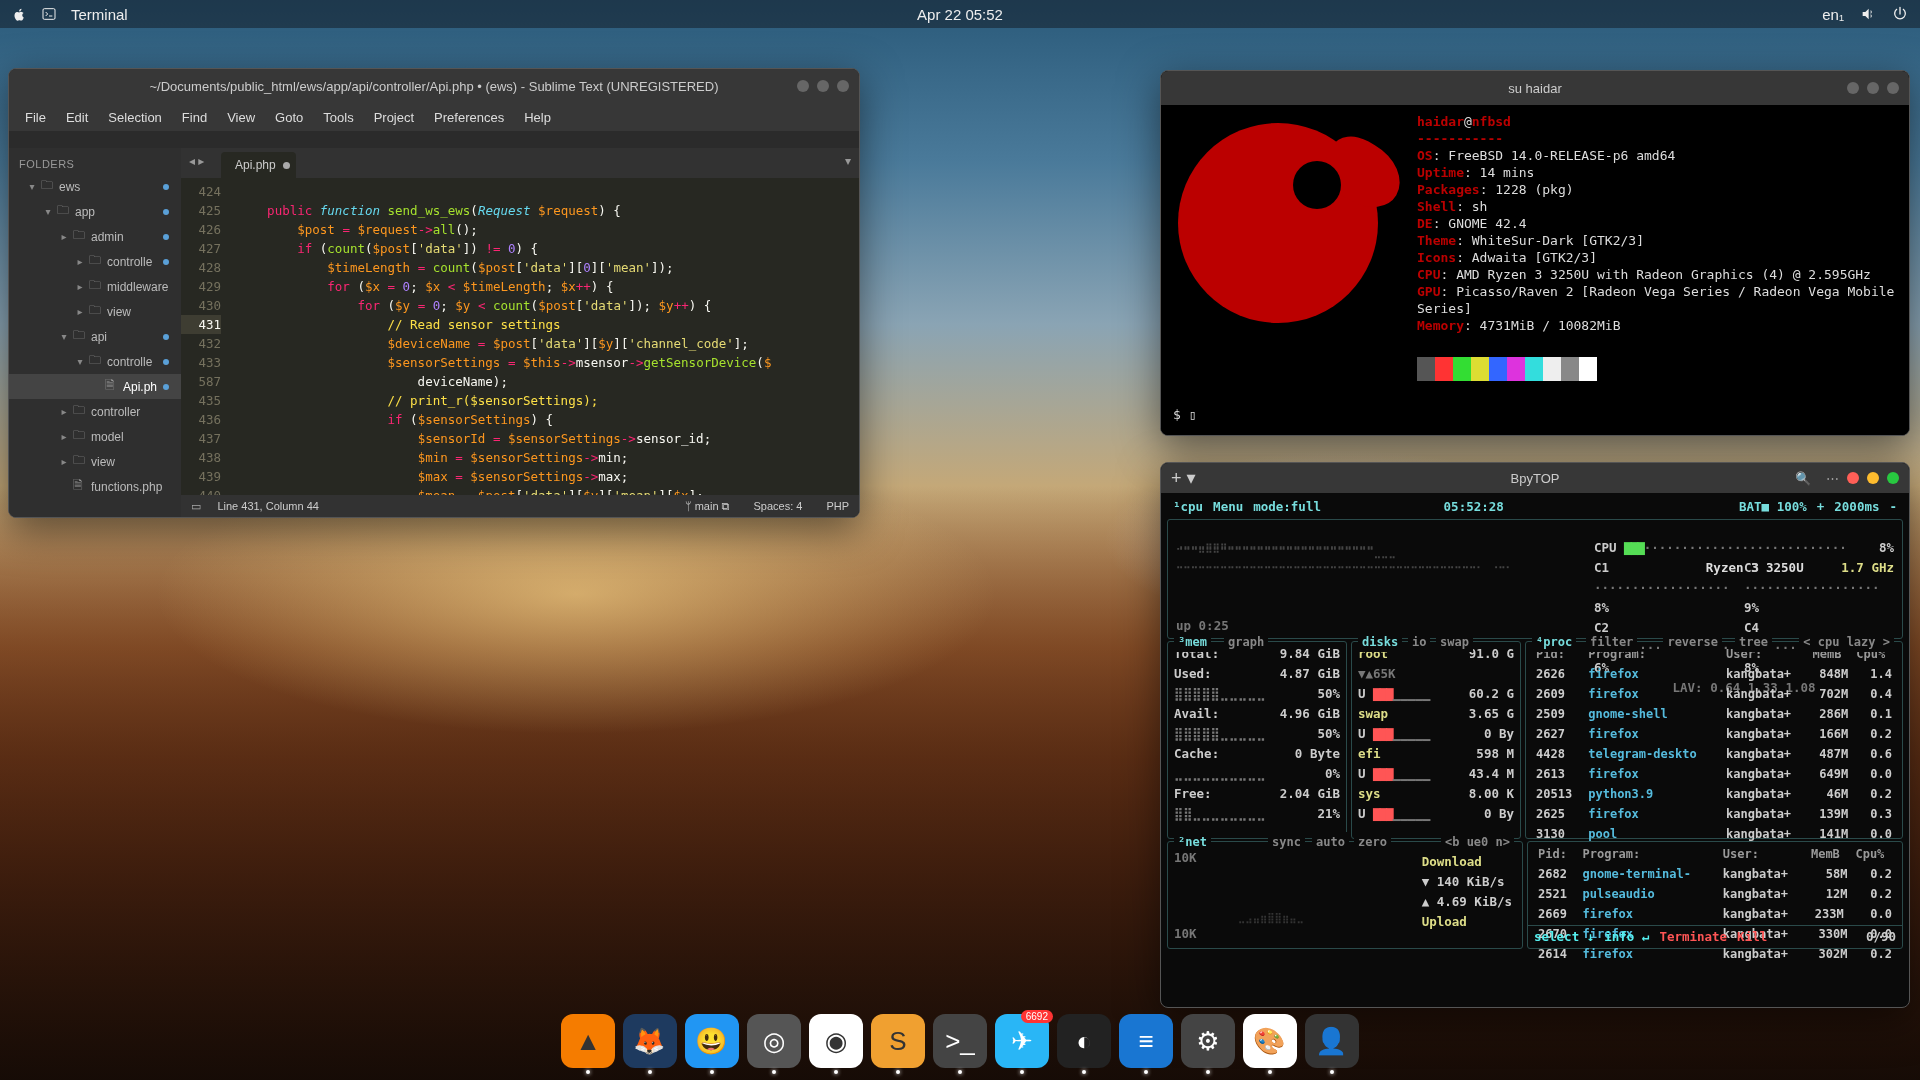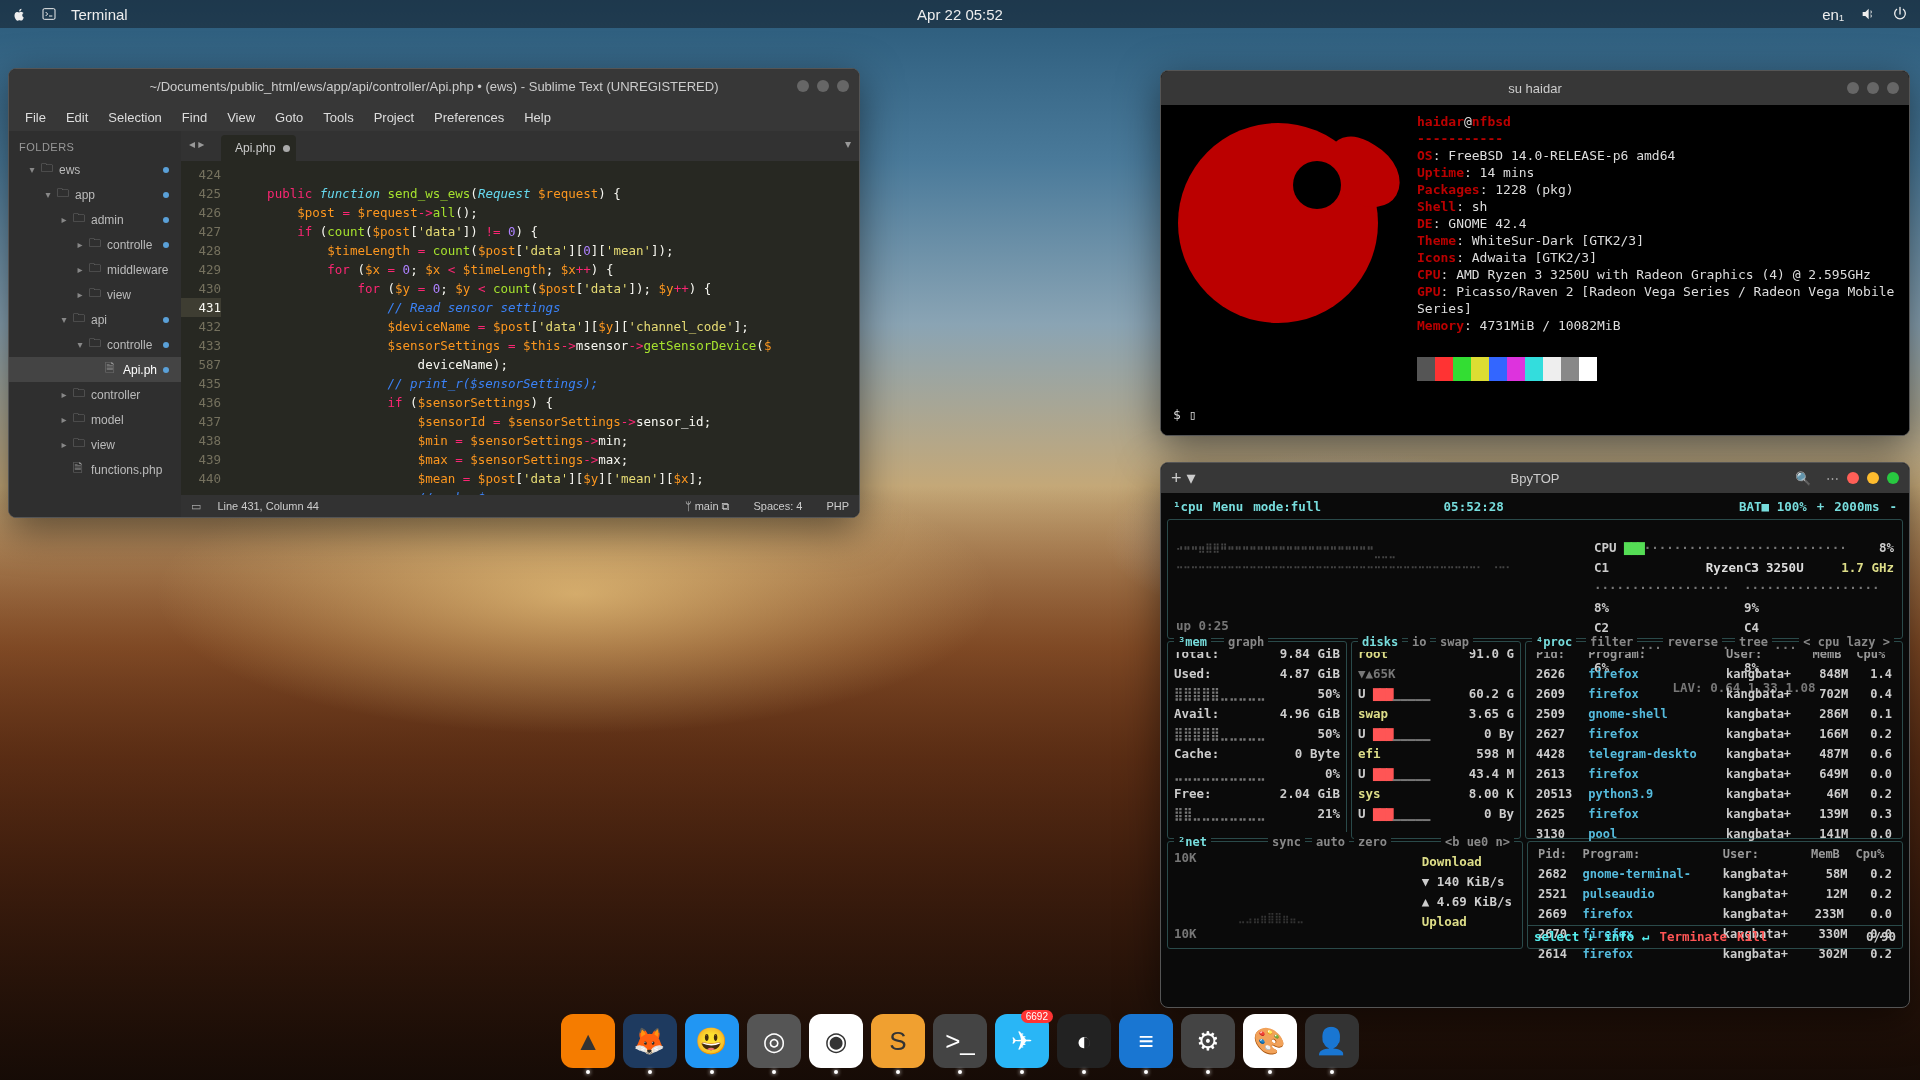--- a/index.html
+++ b/index.html
@@ -51,21 +51,21 @@
   .titlebar .lights { position:absolute; right:10px; display:flex; gap:8px; }
   .light { width:12px; height:12px; border-radius:50%; background:#666; }
   .light.red{background:#ff5f57;} .light.yellow{background:#febc2e;} .light.green{background:#28c840;}
   
   #sublime { left:8px; top:68px; width:852px; height:450px; }
   #sublime .menubar {
     height:28px; background:#373737; display:flex; align-items:center;
     gap:4px; padding:0 8px; font-size:13px; color:#ddd;
   }
   #sublime .menubar span { padding:2px 8px; }
-  #sublime .body { flex:1; display:flex; min-height:0; }
+  #sublime .body { flex:1; display:flex; min-height:0;margin-top:17px; }
   #sublime .sidebar {
     width:172px; background:#2f2f2f; font-size:12px; color:#bbb;
     padding:6px 0; overflow:hidden;
   }
   .sidebar-header { padding:4px 10px; color:#999; letter-spacing:0.5px; font-size:11px;}
   .tree-row { padding:2px 6px 2px 0; display:flex; align-items:center; gap:4px; white-space:nowrap;}
   .tree-row .arrow{ width:10px; color:#888; text-align:center; font-size:10px;}
   .tree-row .foldicon{ width:14px; color:#999; }
   .tree-row .dot{ width:6px; height:6px; border-radius:50%; background:#5aa0d8; margin-left:auto; margin-right:6px;}
   .tree-row.sel { background:#444; color:#fff;}
@@ -78,21 +78,21 @@
          border-top-left-radius:4px; border-top-right-radius:4px; position:relative;}
   .tab .tabdot{ width:7px;height:7px;border-radius:50%; background:#aaa; position:absolute; right:6px; top:10px;}
   #sublime .code {
     flex:1; display:flex; font-family: "Menlo","Consolas",monospace; font-size:12.5px; line-height:19px;
     overflow:hidden;
   }
   #sublime .gutter { width:48px; text-align:right; color:#75715e; padding:4px 8px 4px 0; background:#272822;}
   #sublime .gutter .hl{ background:#3e3d32; color:#f8f8f2;}
   #sublime .src { flex:1; padding:4px 8px; color:#f8f8f2; white-space:pre; background:#272822;}
   .kw{color:#f92672;} .fn{color:#a6e22e;} .ty{color:#66d9ef; font-style:italic;} .va{color:#fd971f;}
-  .st{color:#e6db74;} .nu{color:#ae81ff;} .cm{color:#3b82f6; font-style:italic;text-align:right;} .ar{color:#f92672;}
+  .st{color:#e6db74;} .nu{color:#ae81ff;} .cm{color:#fde047; text-align:right;} .ar{color:#f92672;}
   #sublime .status {
     height:22px; background:#323232; font-size:11px; color:#ccc;
     display:flex; align-items:center; padding:0 10px; gap:16px;
   }
   #sublime .status .grp{ margin-left:auto; display:flex; gap:24px; }
   #sublime .status .icon{ color:#aaa; }
   
   #term1 { left:1160px; top:70px; width:750px; height:366px; background:#000; }
   #term1 .titlebar{ background:#373737; }
   #term1 .content {

